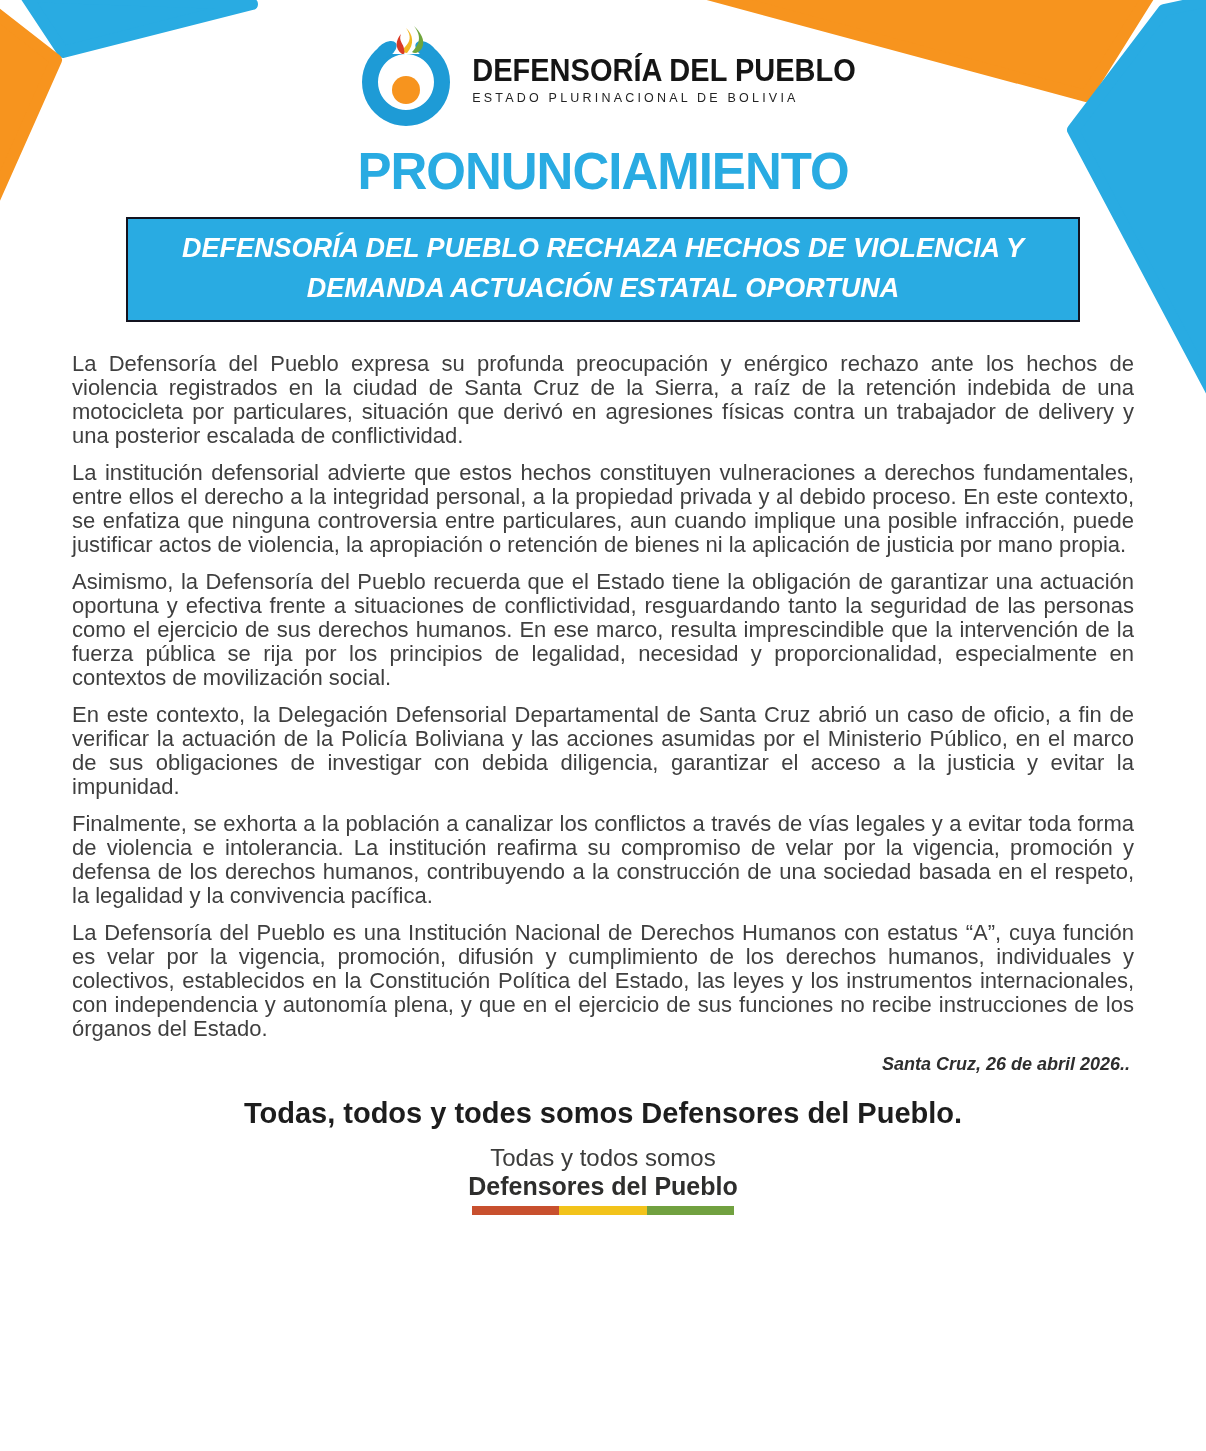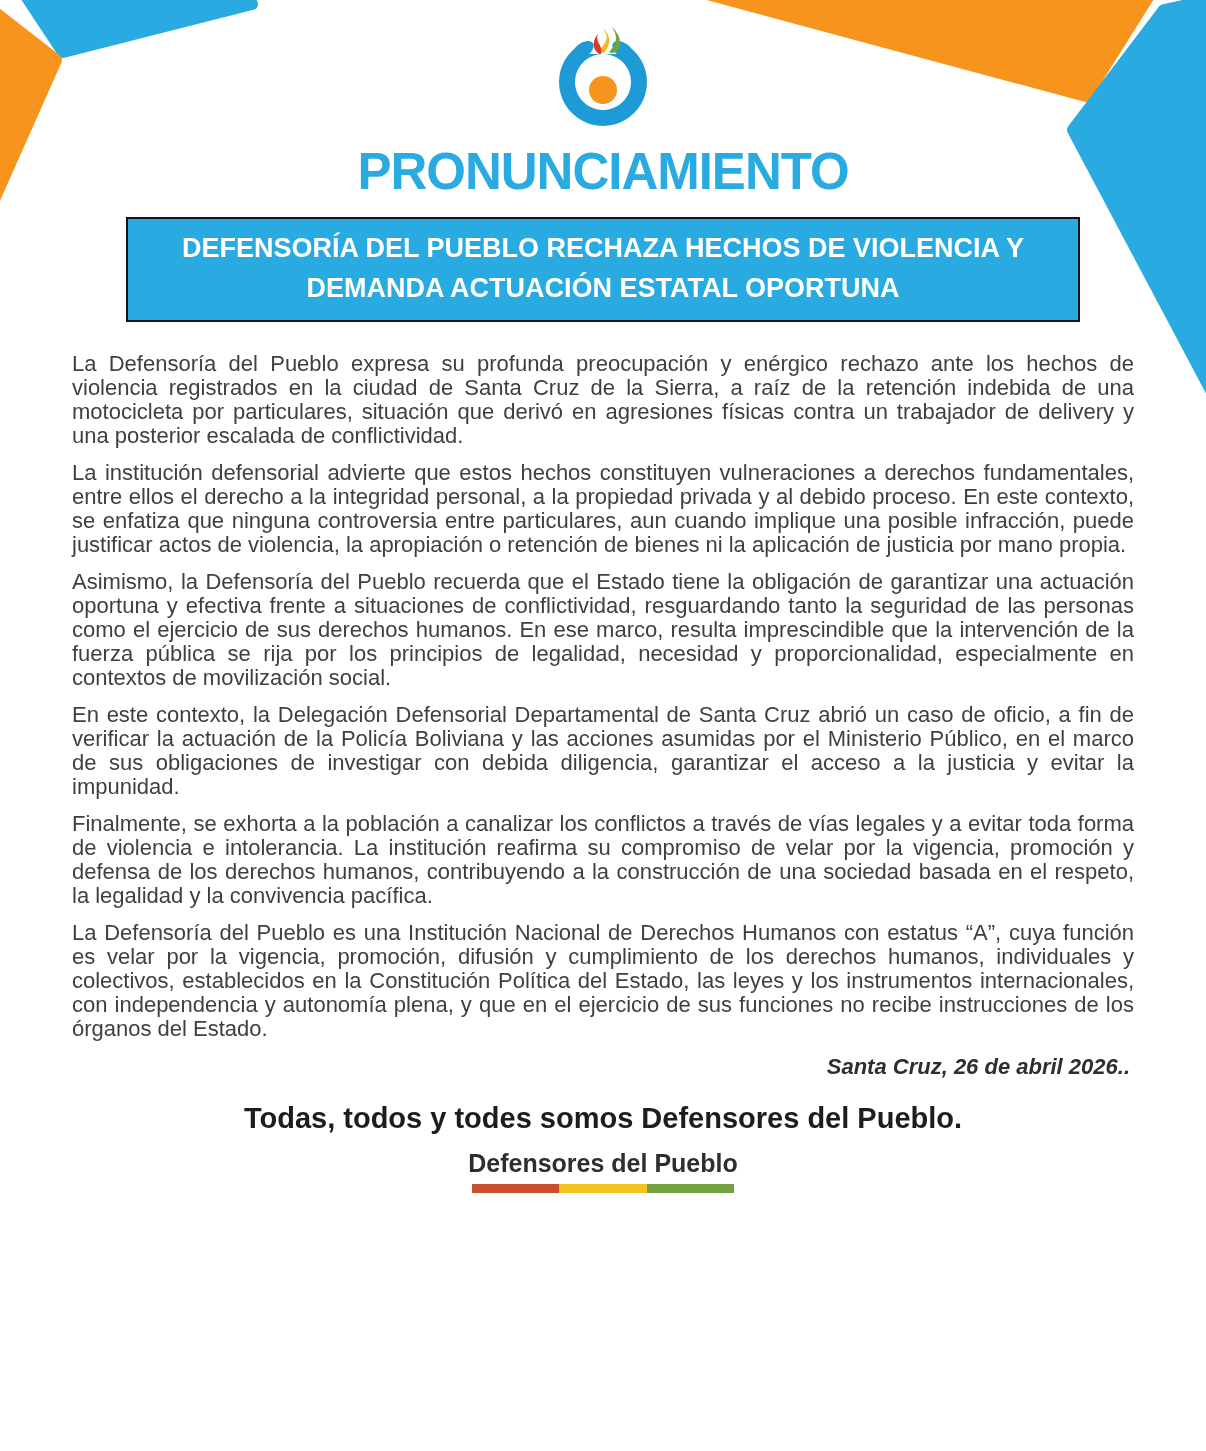--- a/index.html
+++ b/index.html
@@ -38,41 +38,42 @@
     letter-spacing:-1px;
   }
 
   
   .banner{
     width:928px;
     margin:12px auto;
     border:2px solid #13131f;
     text-align:center;
     padding:9px 11px 12px;
+    font-style:italic;
   }
   .banner-line{
     color:#ffffff;font-weight:bold;font-size:27px;line-height:40px;
   }
 
   
   .content{margin:30px 72px 0 72px;}
   .content p{
     font-size:22px;
     line-height:24px;
     text-align:justify;
     margin:0 0 13px 0;
     color:#3f3f3f;
   }
 
   .date-line{
     margin:8px 76px 0 0;
     text-align:right;
     font-weight:bold;
     font-style:italic;
-    font-size:22px;
+    font-size:18px;
     color:#2e2e2e;
   }
 
   .slogan{
     margin-top:22px;
     text-align:center;
     font-weight:bold;
     font-size:29px;
     color:#1d1d1d;
   }
@@ -110,20 +111,24 @@
 
       <ellipse cx="36" cy="26" rx="12" ry="7" transform="rotate(-35 36 26)" style="fill: rgb(30, 155, 214);"></ellipse>
       <ellipse cx="76" cy="26" rx="12" ry="7" transform="rotate(35 76 26)" style="fill: rgb(30, 155, 214);"></ellipse>
 
       <circle cx="56" cy="66" r="14" style="fill: rgb(247, 148, 30);"></circle>
 
       <path d="M62 28 C72 18 70 10 64 2 C70 8 76 16 72 24 C69 29 65 30 62 28 Z" style="fill: rgb(111, 165, 60);"></path>
       <path d="M57 29 C65 20 63 10 56 4 C62 12 60 18 55 23 C52 26 53 29 57 29 Z" style="fill: rgb(242, 183, 34);"></path>
       <path d="M52 30 C44 24 46 16 51 10 C48 17 54 20 54 25 C54 28 56 30 52 30 Z" style="fill: rgb(217, 58, 38);"></path>
     </svg>
+    <div class="logo-text">
+      <div class="logo-title">DEFENSORÍA DEL PUEBLO</div>
+      <div class="logo-sub">ESTADO  PLURINACIONAL  DE  BOLIVIA</div>
+    </div>
   </div>
 
   <div class="doc-title" style="color: rgb(41, 171, 226);">PRONUNCIAMIENTO</div>
 
   <div class="banner" style="background-color: rgb(41, 171, 226); border-color: rgb(19, 19, 31);">
     <div class="banner-line">DEFENSORÍA DEL PUEBLO RECHAZA HECHOS DE VIOLENCIA Y</div>
     <div class="banner-line">DEMANDA ACTUACIÓN ESTATAL OPORTUNA</div>
   </div>
 
   <div class="content">
@@ -133,20 +138,21 @@
     <p>En este contexto, la Delegación Defensorial Departamental de Santa Cruz abrió un caso de oficio, a fin de verificar la actuación de la Policía Boliviana y las acciones asumidas por el Ministerio Público, en el marco de sus obligaciones de investigar con debida diligencia, garantizar el acceso a la justicia y evitar la impunidad.</p>
     <p>Finalmente, se exhorta a la población a canalizar los conflictos a través de vías legales y a evitar toda forma de violencia e intolerancia. La institución reafirma su compromiso de velar por la vigencia, promoción y defensa de los derechos humanos, contribuyendo a la construcción de una sociedad basada en el respeto, la legalidad y la convivencia pacífica.</p>
     <p>La Defensoría del Pueblo es una Institución Nacional de Derechos Humanos con estatus “A”, cuya función es velar por la vigencia, promoción, difusión y cumplimiento de los derechos humanos, individuales y colectivos, establecidos en la Constitución Política del Estado, las leyes y los instrumentos internacionales, con independencia y autonomía plena, y que en el ejercicio de sus funciones no recibe instrucciones de los órganos del Estado.</p>
   </div>
 
   <div class="date-line">Santa Cruz, 26 de abril 2026..</div>
 
   <div class="slogan">Todas, todos y todes somos Defensores del Pueblo.</div>
 
   <div class="footer-logo">
+    <div class="footer-line1">Todas y todos somos</div>
     <div class="footer-line2">Defensores del Pueblo</div>
     <div class="footer-bar">
       <span style="background-color: rgb(200, 80, 46);"></span>
       <span style="background-color: rgb(242, 195, 27);"></span>
       <span style="background-color: rgb(113, 161, 64);"></span>
     </div>
   </div>
 
 </div>
 

